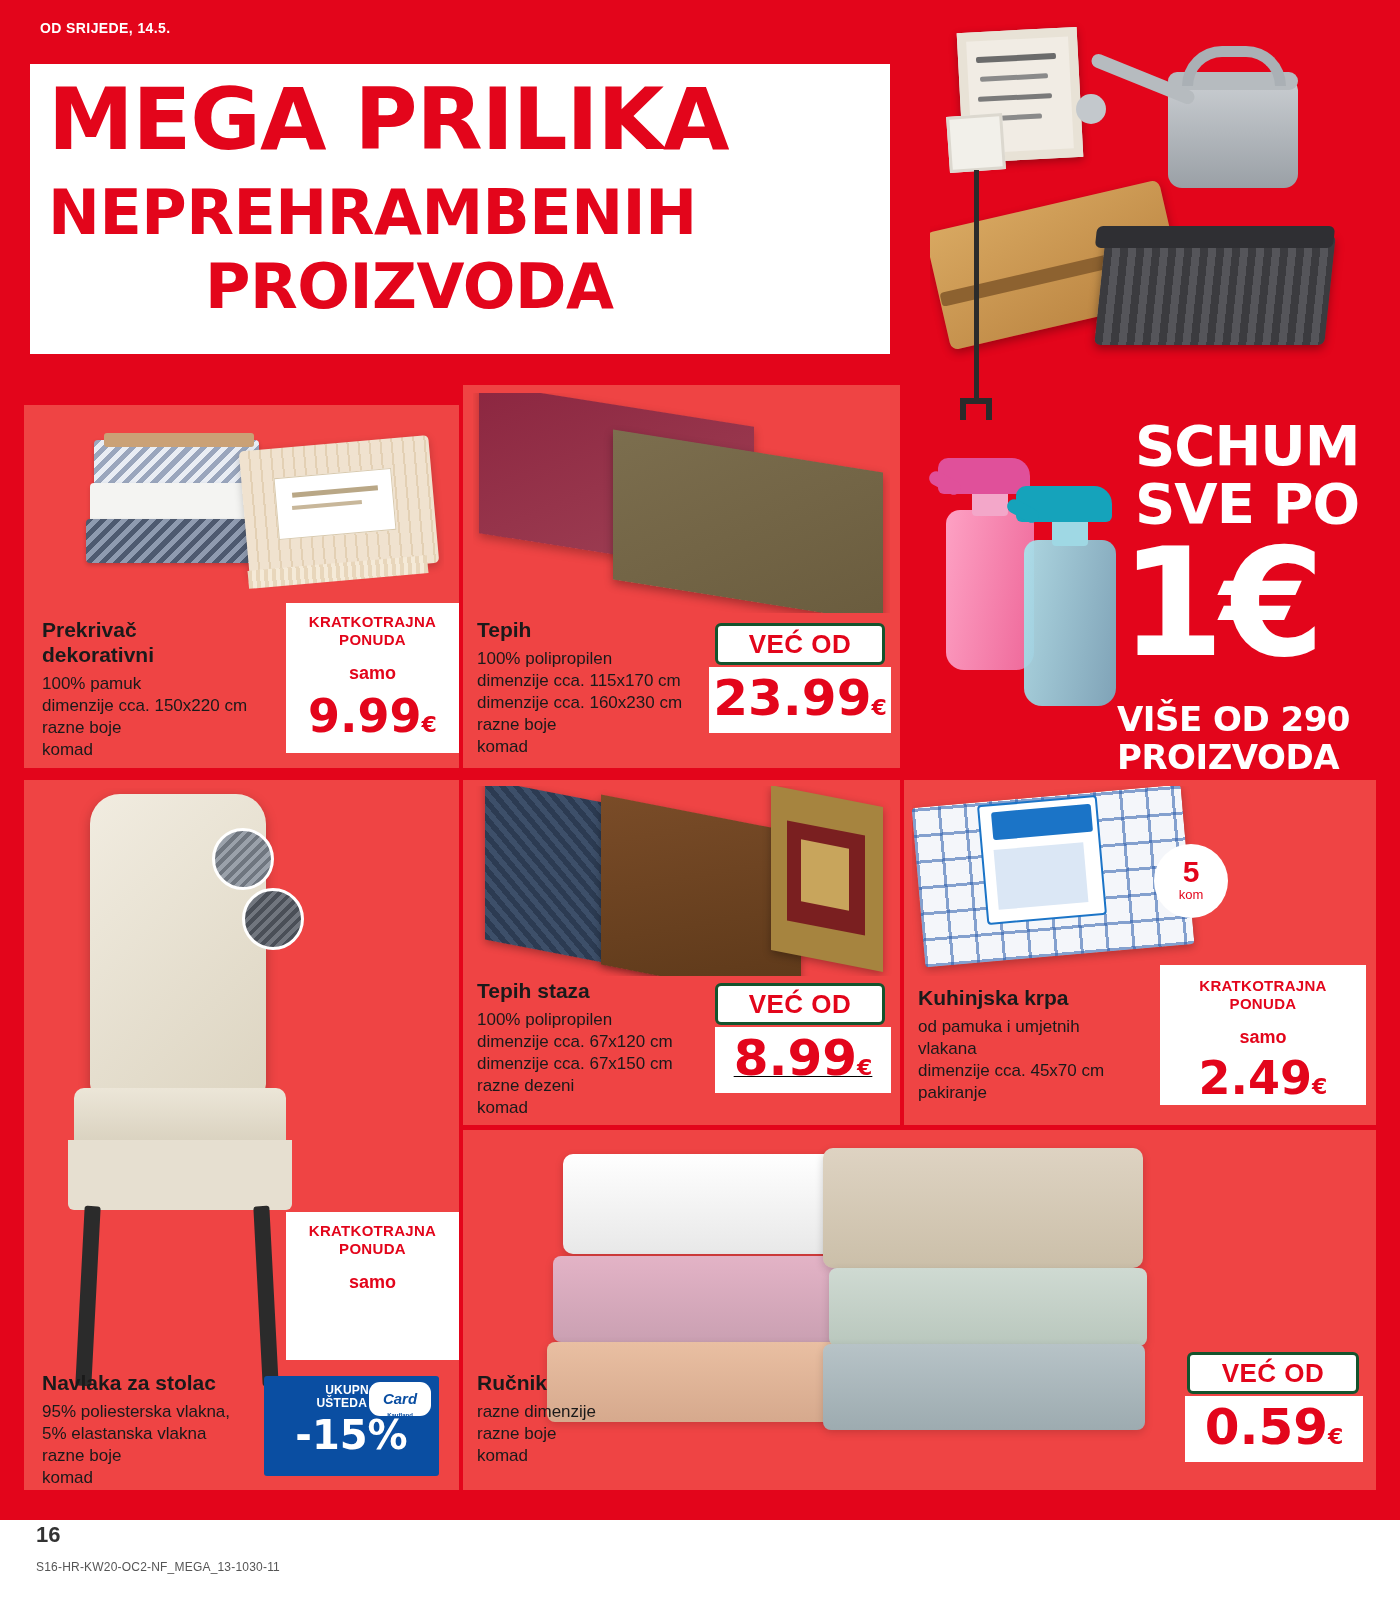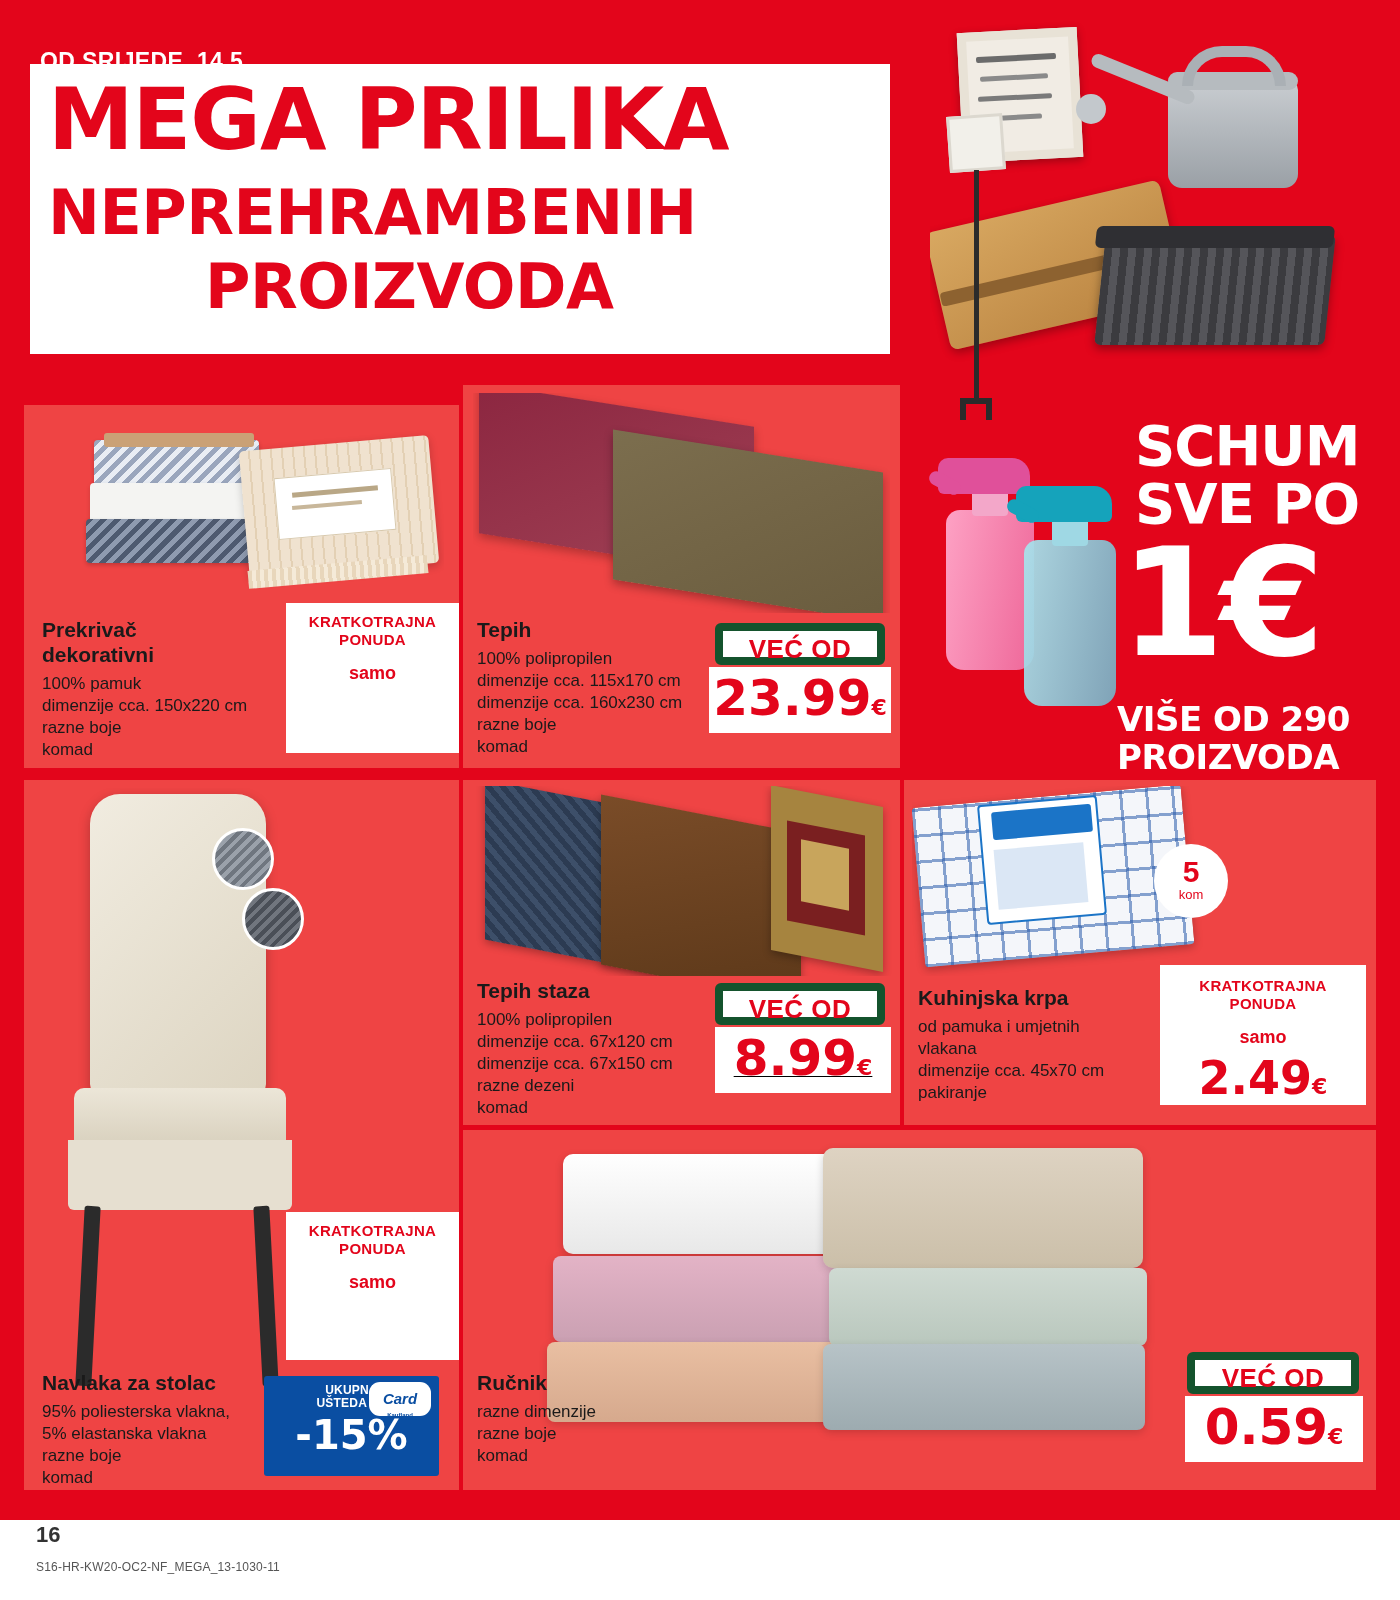--- a/index.html
+++ b/index.html
@@ -9,22 +9,22 @@
     font-family:"Liberation Sans", sans-serif;
     overflow:hidden;
   }
   .page { position:absolute; inset:0; }
 
   
   .red-bg { position:absolute; left:0; top:0; width:1400px; height:1520px; background:#e3051b; }
 
   
   .od-srijede {
-    position:absolute; left:40px; top:48px;
-    font-size:23px; font-weight:bold; color:#ffffff; letter-spacing:.4px;
+    position:absolute; left:40px; top:20px;
+    font-size:14px; font-weight:bold; color:#ffffff; letter-spacing:.4px;
   }
   .headline-box {
     position:absolute; left:30px; top:64px; width:860px; height:290px;
     background:#ffffff; border:0;
   }
   .hl1 {
     position:absolute; left:48px; top:76px;
     font-size:86px; line-height:86px; font-weight:bold; color:#e3051b;
     letter-spacing:-1px; font-family:"DejaVu Sans", sans-serif;
   }
@@ -49,21 +49,21 @@
   .pricebox { position:absolute; background:#ffffff; text-align:center; }
   .kratko {
     color:#e3051b; font-size:15px; font-weight:bold; line-height:18px; letter-spacing:.3px;
   }
   .samo { color:#e3051b; font-size:18px; font-weight:bold; line-height:28px; }
   .price { color:#e3051b; font-weight:bold; font-family:"DejaVu Sans", sans-serif; }
   .eur { font-size:22px; font-weight:bold; vertical-align:baseline; }
   .vecod {
     color:#e3051b; font-size:26px; font-weight:bold; letter-spacing:.5px;
   }
-  .vec-frame { border:8px solid #14532d; border-radius:4px; }
+  .vec-frame { border:3px solid #14532d; border-radius:4px; }
 
   
   .schum-title {
     position:absolute; color:#ffffff; font-weight:bold;
     font-family:"DejaVu Sans", sans-serif; letter-spacing:-1px;
   }
   .schum1 { left:1135px; top:418px; font-size:56px; line-height:56px; }
   .schum2 { left:1135px; top:476px; font-size:56px; line-height:56px; }
   .schum-1e { position:absolute; left:1120px; top:528px; font-size:150px; line-height:150px; color:#ffffff; font-weight:bold; font-family:"DejaVu Sans", sans-serif; letter-spacing:-4px;}
   .schum-more { position:absolute; left:1117px; top:700px; font-size:34px; line-height:38px; color:#ffffff; font-weight:bold; font-family:"DejaVu Sans", sans-serif; letter-spacing:-0.5px;}
@@ -184,20 +184,23 @@
         <div>komad</div>
       </div>
     </div>
 
     <div class="pricebox" style="left:262px; top:198px; width:173px; height:150px;">
       <div class="kratko" style="padding-top:10px;">
         <span>KRATKOTRAJNA</span><br>
         <span>PONUDA</span>
       </div>
       <div class="samo" style="margin-top:10px;">samo</div>
+      <div style="margin-top:2px;">
+        <span class="price" style="font-size:46px;">9.99</span><span class="price eur">€</span>
+      </div>
     </div>
   </div>
 
   <div class="card" style="left:463px; top:385px; width:437px; height:383px;">
     <div class="img-area" style="left:10px; top:8px; width:417px; height:220px;">
       <div class="sh" style="left:6px; top:12px; width:275px; height:150px; background:linear-gradient(150deg,#8c2640,#a04256); transform:skewY(9deg); box-shadow:0 4px 10px rgba(0,0,0,.25);"></div>
       <div class="sh" style="left:140px; top:58px; width:270px; height:150px; background:linear-gradient(150deg,#7c6e4e,#6a5c3e); transform:skewY(9deg); box-shadow:0 4px 10px rgba(0,0,0,.3);"></div>
     </div>
     <div style="position:absolute; left:14px; top:232px; width:250px;">
       <div class="prod-name">Tepih</div>

